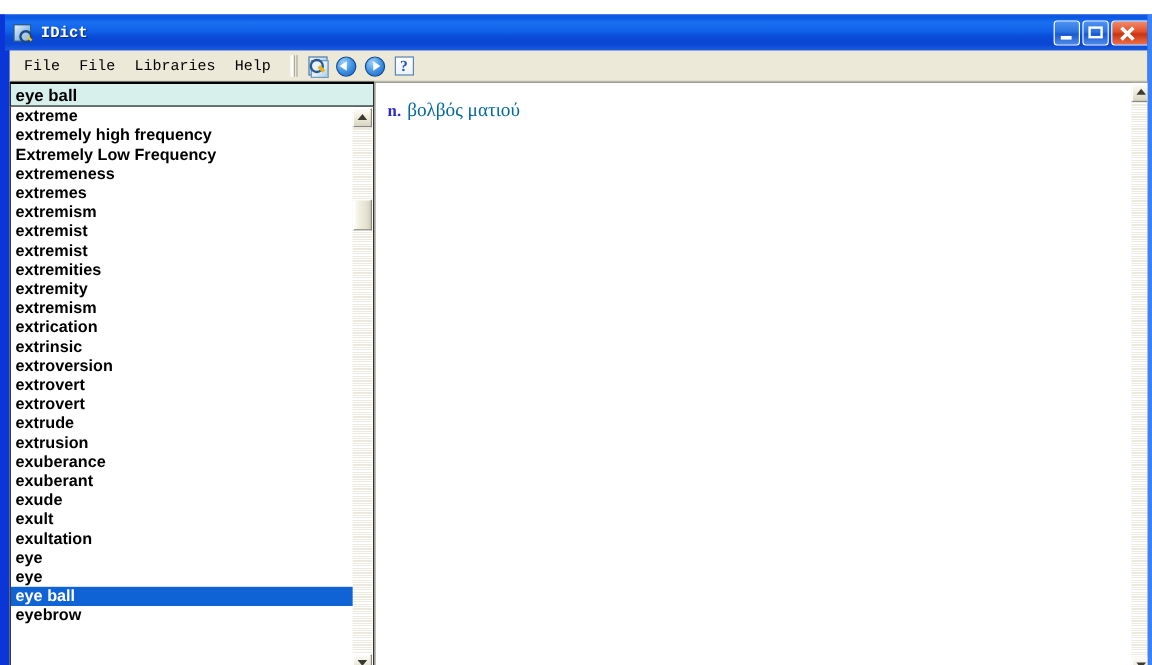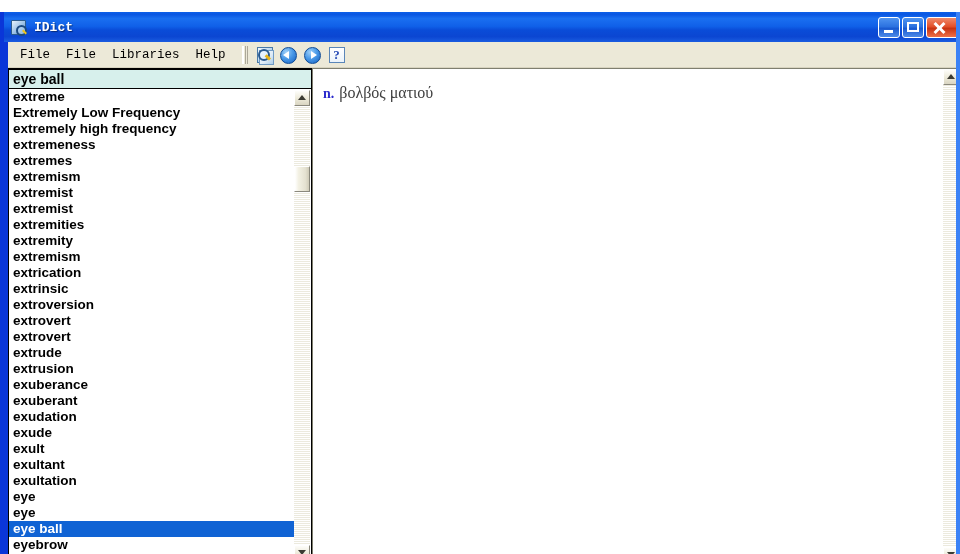--- a/index.html
+++ b/index.html
@@ -391,21 +391,21 @@
     line-height: 20px;
     white-space: nowrap;
   }
   .pos {
     color: #2B2BCC;
     font-family: "Liberation Serif", "DejaVu Serif", serif;
     font-size: 14px;
     font-weight: bold;
   }
   .def-text {
-    color: #404040;
+    color: #0369a1;
     margin-left: 5px;
   }
 </style>
 </head>
 <body>
 
 <div class="window">
 
   <div class="titlebar">
     <div class="title-icon">
@@ -453,43 +453,41 @@
 
     <div class="left-pane">
 
       <div class="search-row">
         <input class="search-input" type="text" value="eye ball" style="">
       </div>
 
       <div class="list-frame">
         <div class="list-inner" id="wordlist">
             <div class="word">extreme</div>
+            <div class="word">extremely high frequency</div>
             <div class="word">Extremely Low Frequency</div>
-            <div class="word">extremely high frequency</div>
             <div class="word">extremeness</div>
             <div class="word">extremes</div>
             <div class="word">extremism</div>
             <div class="word">extremist</div>
             <div class="word">extremist</div>
             <div class="word">extremities</div>
             <div class="word">extremity</div>
             <div class="word">extremism</div>
             <div class="word">extrication</div>
             <div class="word">extrinsic</div>
             <div class="word">extroversion</div>
             <div class="word">extrovert</div>
             <div class="word">extrovert</div>
             <div class="word">extrude</div>
             <div class="word">extrusion</div>
             <div class="word">exuberance</div>
             <div class="word">exuberant</div>
-            <div class="word">exudation</div>
             <div class="word">exude</div>
             <div class="word">exult</div>
-            <div class="word">exultant</div>
             <div class="word">exultation</div>
             <div class="word">eye</div>
             <div class="word">eye</div>
             <div class="word selected">eye ball</div>
             <div class="word">eyebrow</div>
           </div>
 
         <div class="sb sb-left">
           <div class="sb-btn up" style="top:0;">
               <div class="tri"></div>

